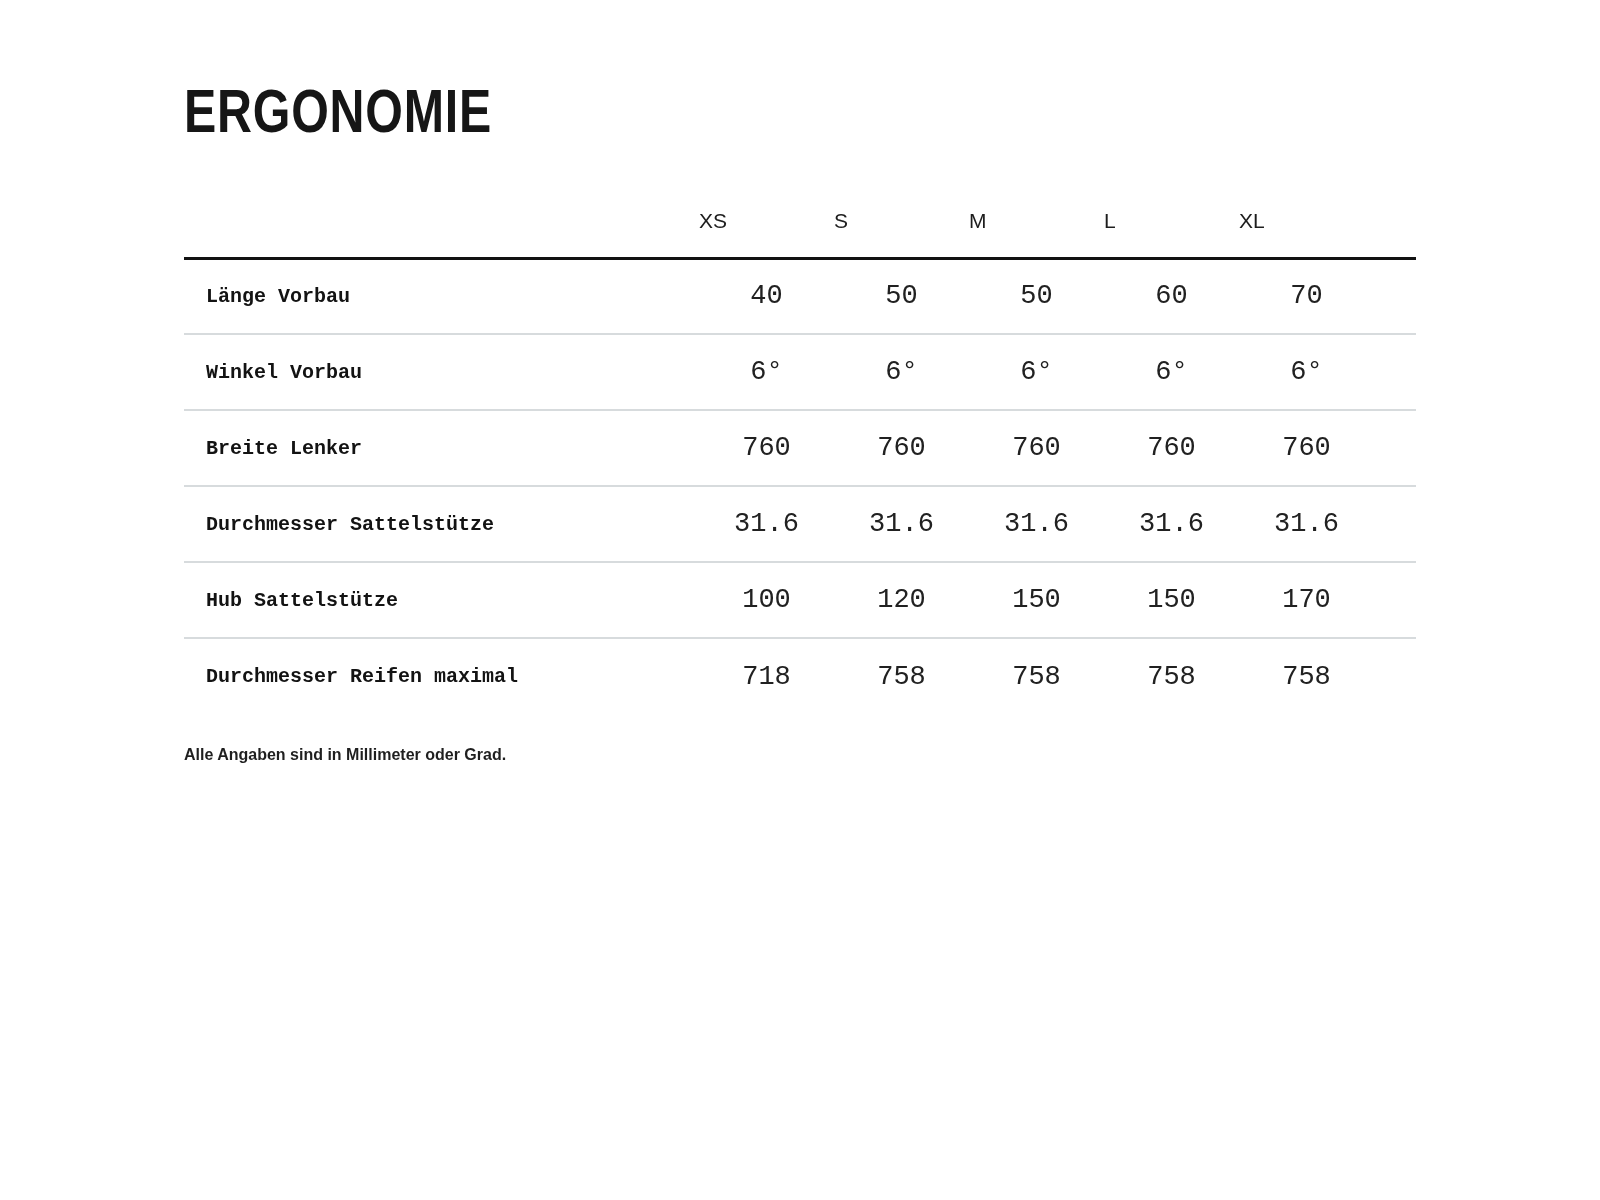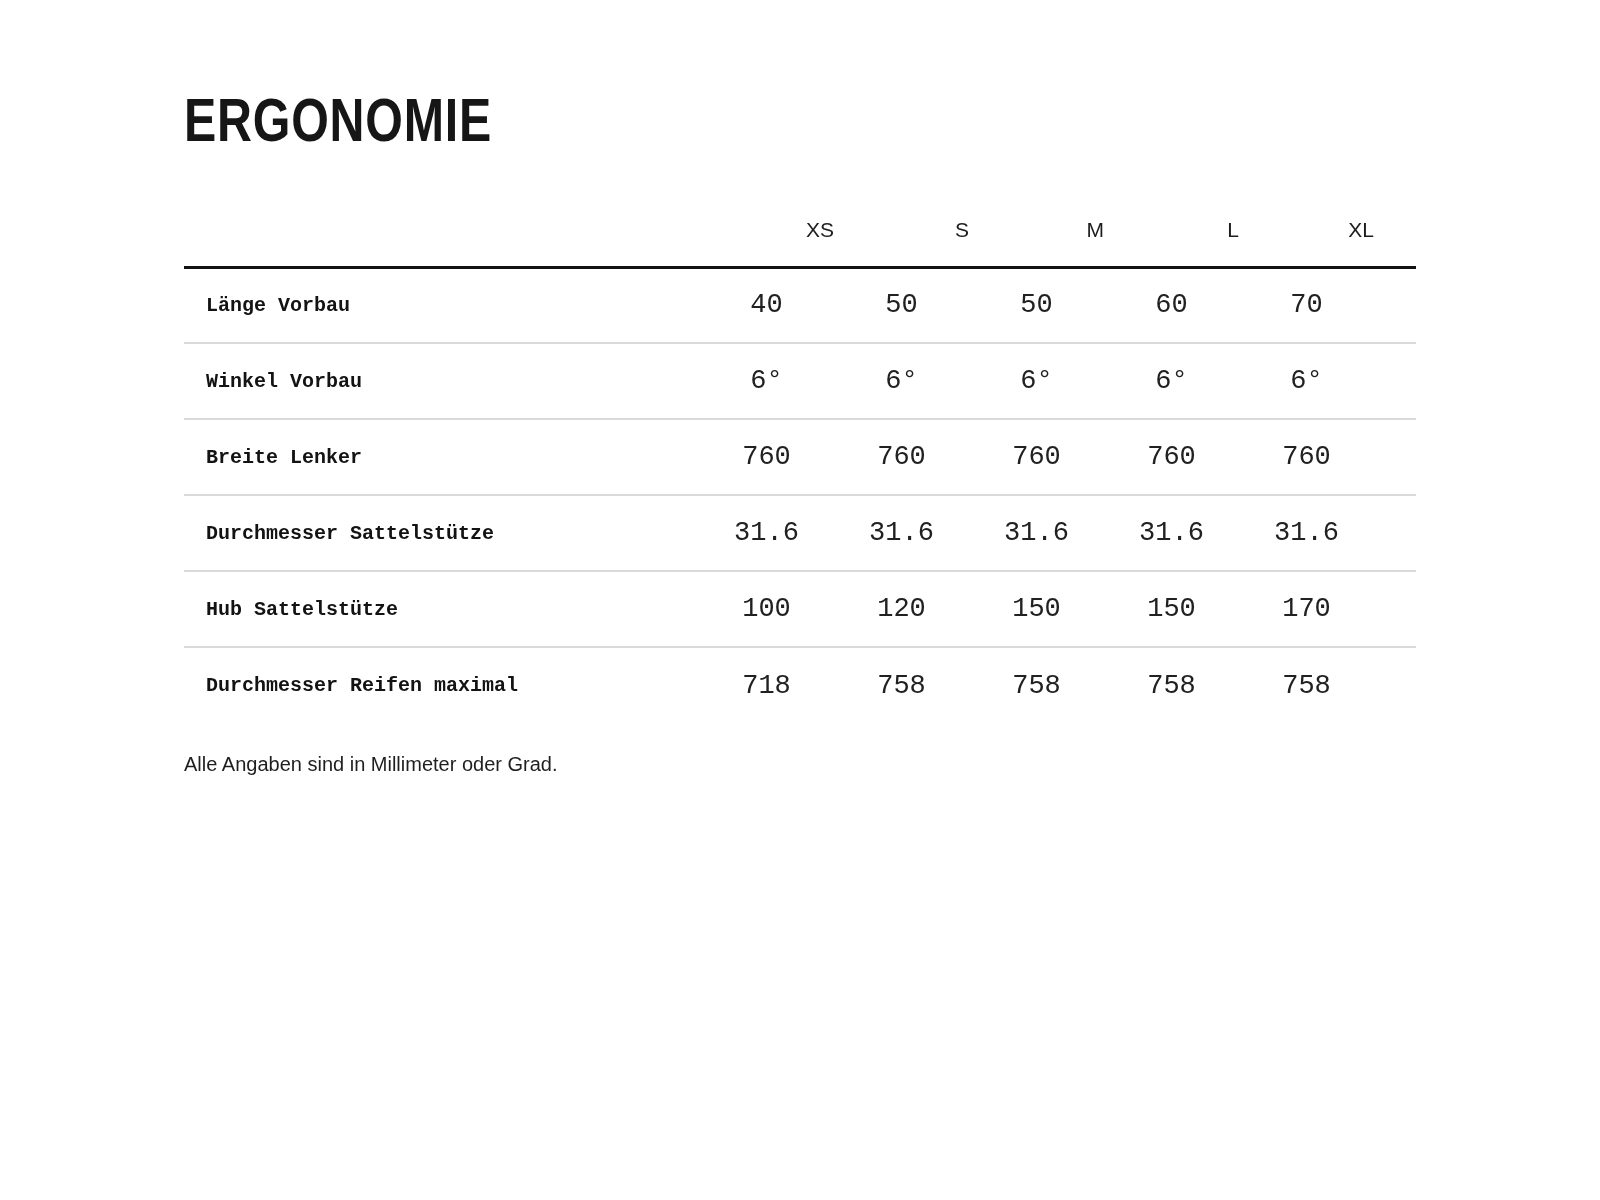--- a/index.html
+++ b/index.html
@@ -9,21 +9,21 @@
     width: 1600px;
     height: 1200px;
     background: #ffffff;
     font-family: "Liberation Sans", sans-serif;
     color: #1d1d1d;
     overflow: hidden;
   }
   .content {
     position: absolute;
     left: 184px;
-    top: 88px;
+    top: 79px;
     width: 1232px;
   }
   .page-title {
     display: inline-block;
     font-size: 62px;
     font-weight: 700;
     line-height: 64px;
     letter-spacing: 1px;
     color: #161616;
     transform: scaleX(0.78);
@@ -36,21 +36,21 @@
     table-layout: fixed;
     border-collapse: collapse;
   }
   col.c-label  { width: 515px; }
   col.c-size   { width: 135px; }
   col.c-spacer { width: auto; }
   thead th {
     height: 72px;
     font-weight: 400;
     font-size: 21px;
-    text-align: right;
+    text-align: left;
     vertical-align: middle;
     color: #1d1d1d;
     border-bottom: 3px solid #121212;
   }
   thead th.label-head { text-align: left; }
   tbody tr { height: 76px; font-family: Liberation Mono, monospace; }
   tbody tr:not(:last-child) > * { border-bottom: 2px solid #d7dbdd; }
   tbody th.row-label {
     text-align: left;
     vertical-align: middle;
@@ -62,23 +62,23 @@
   }
   tbody td.cell-value {
     text-align: center;
     vertical-align: middle;
     font-weight: 400;
     font-size: 27px;
     color: #212121;
   }
   .footnote {
     margin-top: 30px;
-    font-size: 20px;
+    font-size: 16px;
     line-height: 22px;
-    font-weight: 400;
+    font-weight: 700;
     color: #1f1f1f;
   }
 </style>
 </head>
 <body>
 
 <div class="page">
   <div class="content">
 
     <h1 class="page-title">ERGONOMIE</h1>

